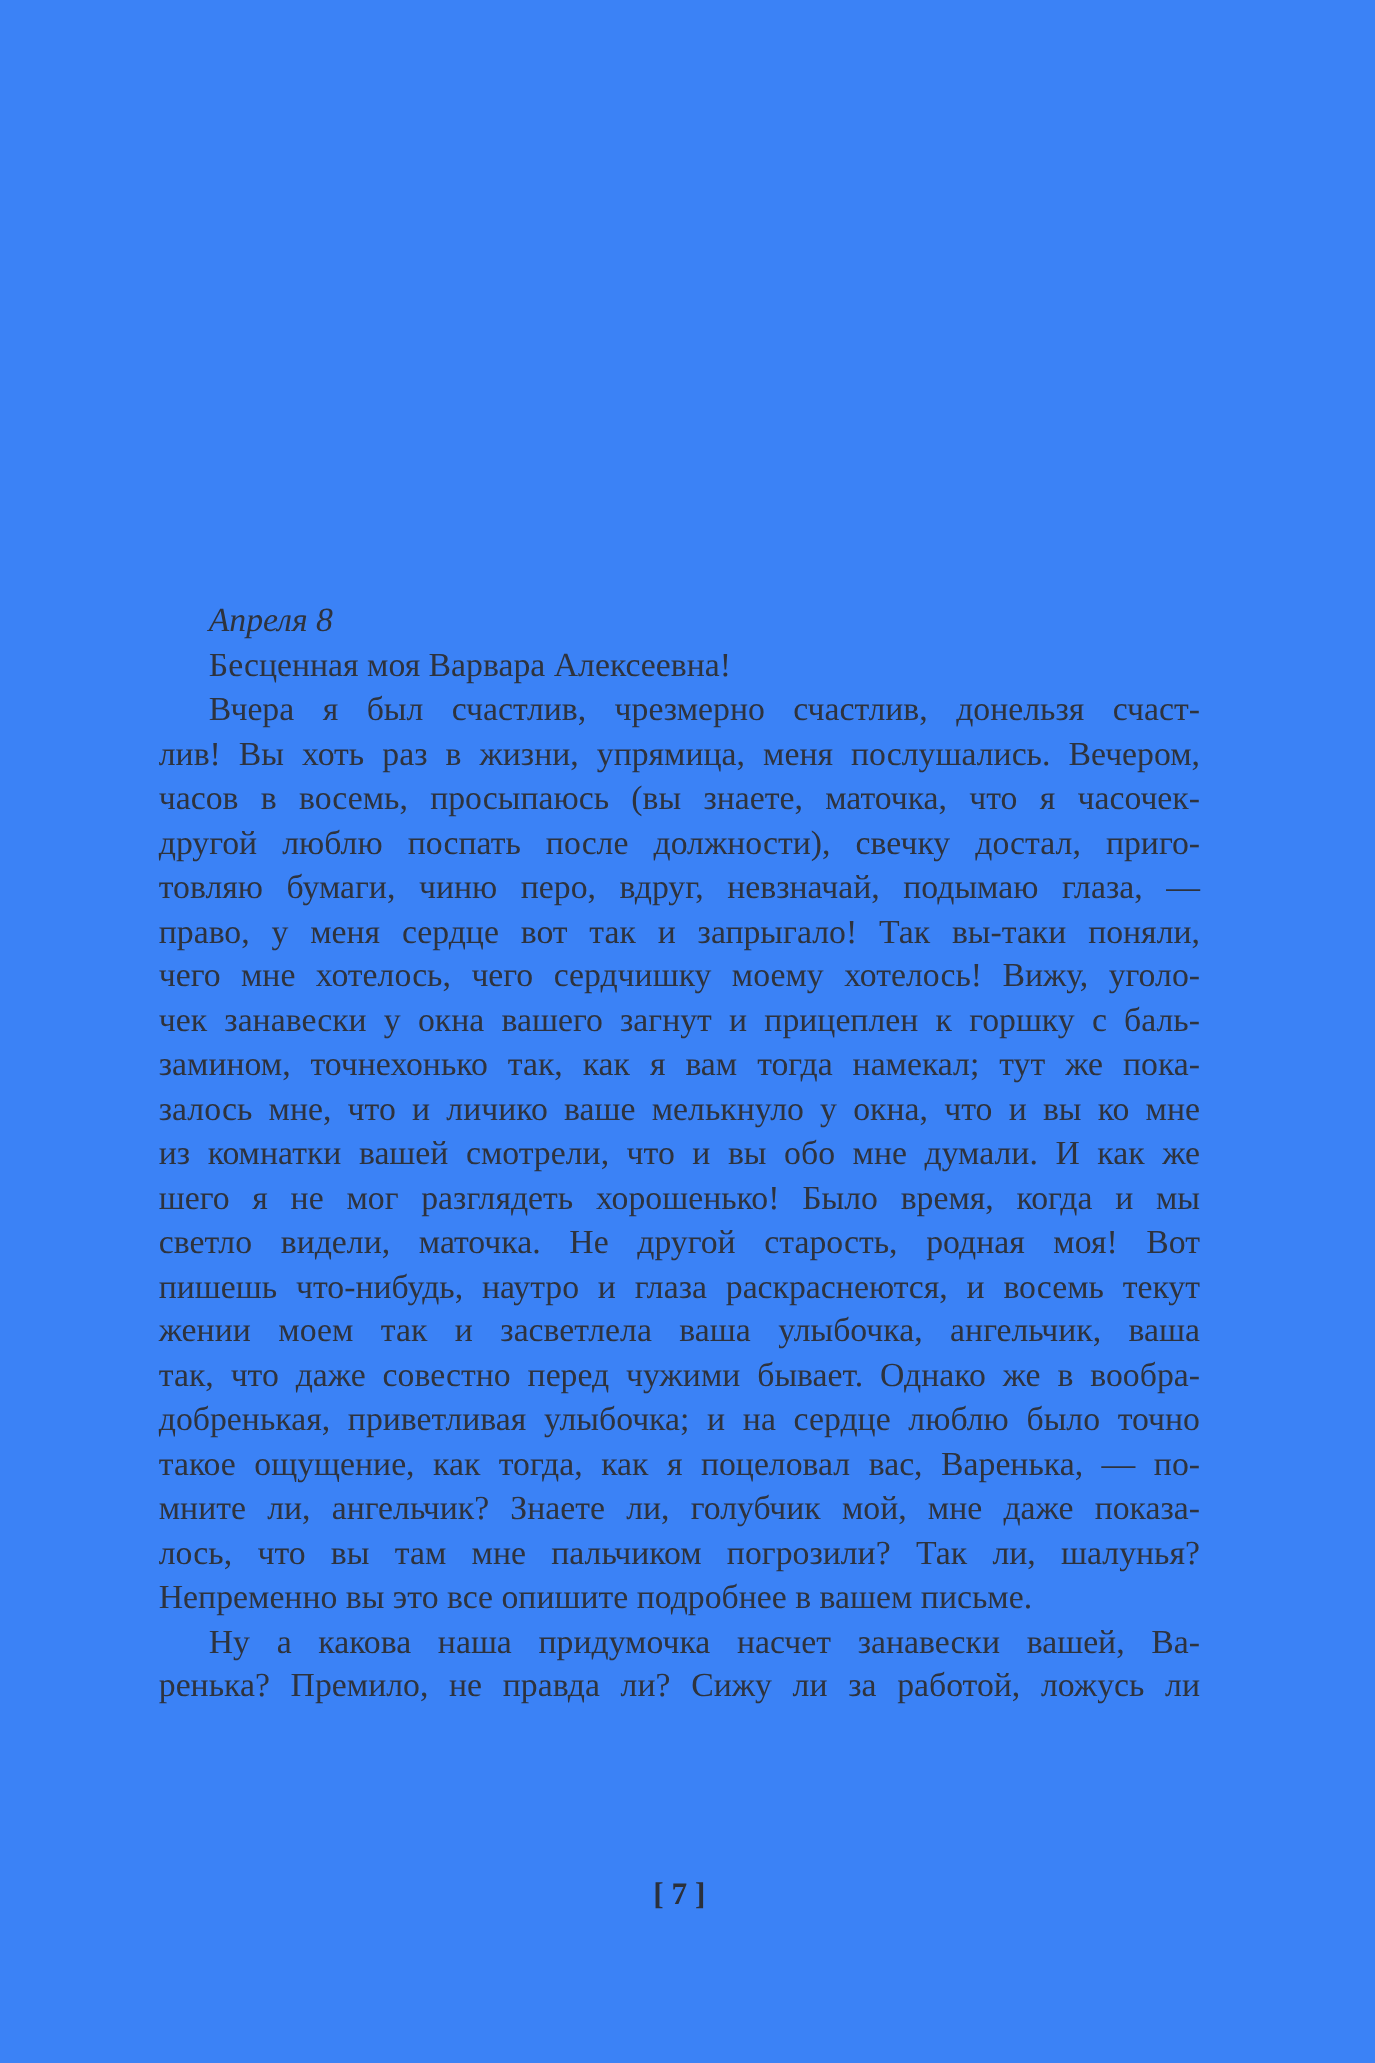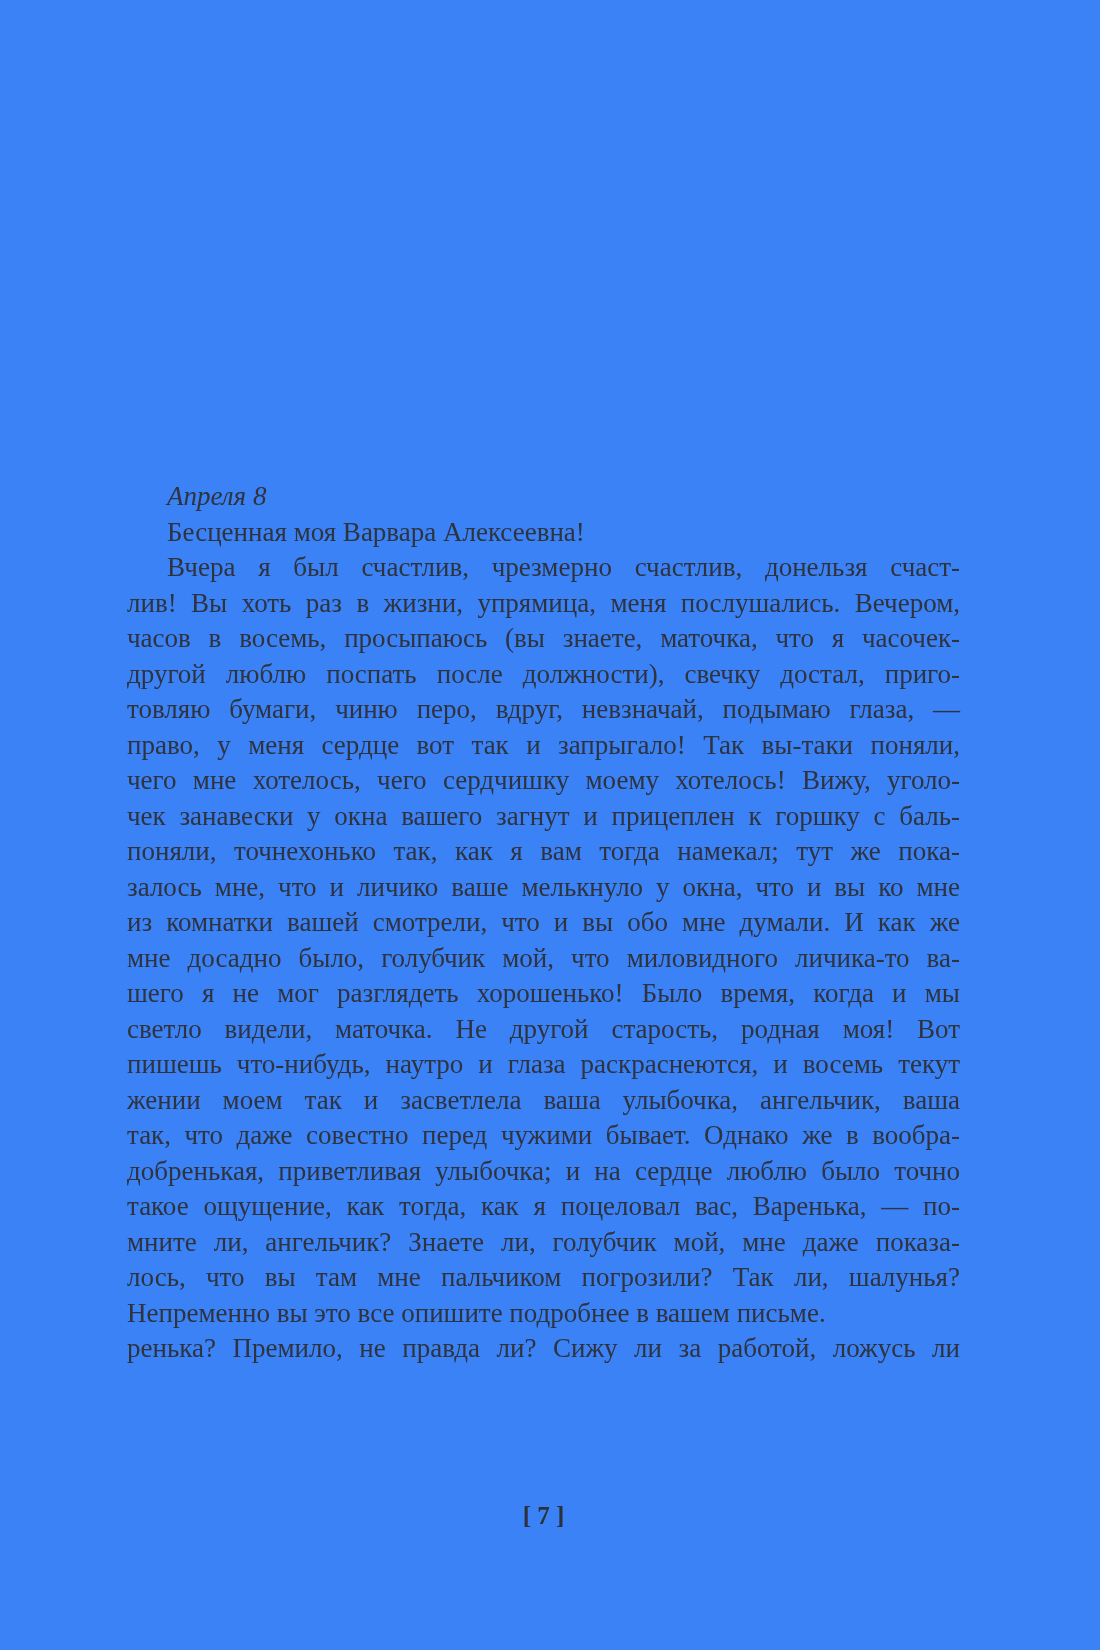--- a/index.html
+++ b/index.html
@@ -59,30 +59,30 @@
       <div class="line indent italic">Апреля 8</div>
       <div class="line indent">Бесценная моя Варвара Алексеевна!</div>
       <div class="line just indent">Вчера я был счастлив, чрезмерно счастлив, донельзя счаст-</div>
       <div class="line just">лив! Вы хоть раз в жизни, упрямица, меня послушались. Вечером,</div>
       <div class="line just">часов в восемь, просыпаюсь (вы знаете, маточка, что я часочек-</div>
       <div class="line just">другой люблю поспать после должности), свечку достал, приго-</div>
       <div class="line just">товляю бумаги, чиню перо, вдруг, невзначай, подымаю глаза, —</div>
       <div class="line just">право, у меня сердце вот так и запрыгало! Так вы-таки поняли,</div>
       <div class="line just">чего мне хотелось, чего сердчишку моему хотелось! Вижу, уголо-</div>
       <div class="line just">чек занавески у окна вашего загнут и прицеплен к горшку с баль-</div>
-      <div class="line just">поняли, точнехонько так, как я вам тогда намекал; тут же пока-</div>
+      <div class="line just">замином, точнехонько так, как я вам тогда намекал; тут же пока-</div>
       <div class="line just">залось мне, что и личико ваше мелькнуло у окна, что и вы ко мне</div>
       <div class="line just">из комнатки вашей смотрели, что и вы обо мне думали. И как же</div>
-      <div class="line just">мне досадно было, голубчик мой, что миловидного личика-то ва-</div>
       <div class="line just">шего я не мог разглядеть хорошенько! Было время, когда и мы</div>
       <div class="line just">светло видели, маточка. Не другой старость, родная моя! Вот</div>
       <div class="line just">пишешь что-нибудь, наутро и глаза раскраснеются, и восемь текут</div>
       <div class="line just">жении моем так и засветлела ваша улыбочка, ангельчик, ваша</div>
       <div class="line just">так, что даже совестно перед чужими бывает. Однако же в вообра-</div>
       <div class="line just">добренькая, приветливая улыбочка; и на сердце люблю было точно</div>
       <div class="line just">такое ощущение, как тогда, как я поцеловал вас, Варенька, — по-</div>
       <div class="line just">мните ли, ангельчик? Знаете ли, голубчик мой, мне даже показа-</div>
       <div class="line just">лось, что вы там мне пальчиком погрозили? Так ли, шалунья?</div>
       <div class="line">Непременно вы это все опишите подробнее в вашем письме.</div>
+      <div class="line just indent">Ну а какова наша придумочка насчет занавески вашей, Ва-</div>
       <div class="line just">ренька? Премило, не правда ли? Сижу ли за работой, ложусь ли</div>
     </div>
   <div class="folio">[ 7 ]</div>
 </div>
 
 </body></html>

